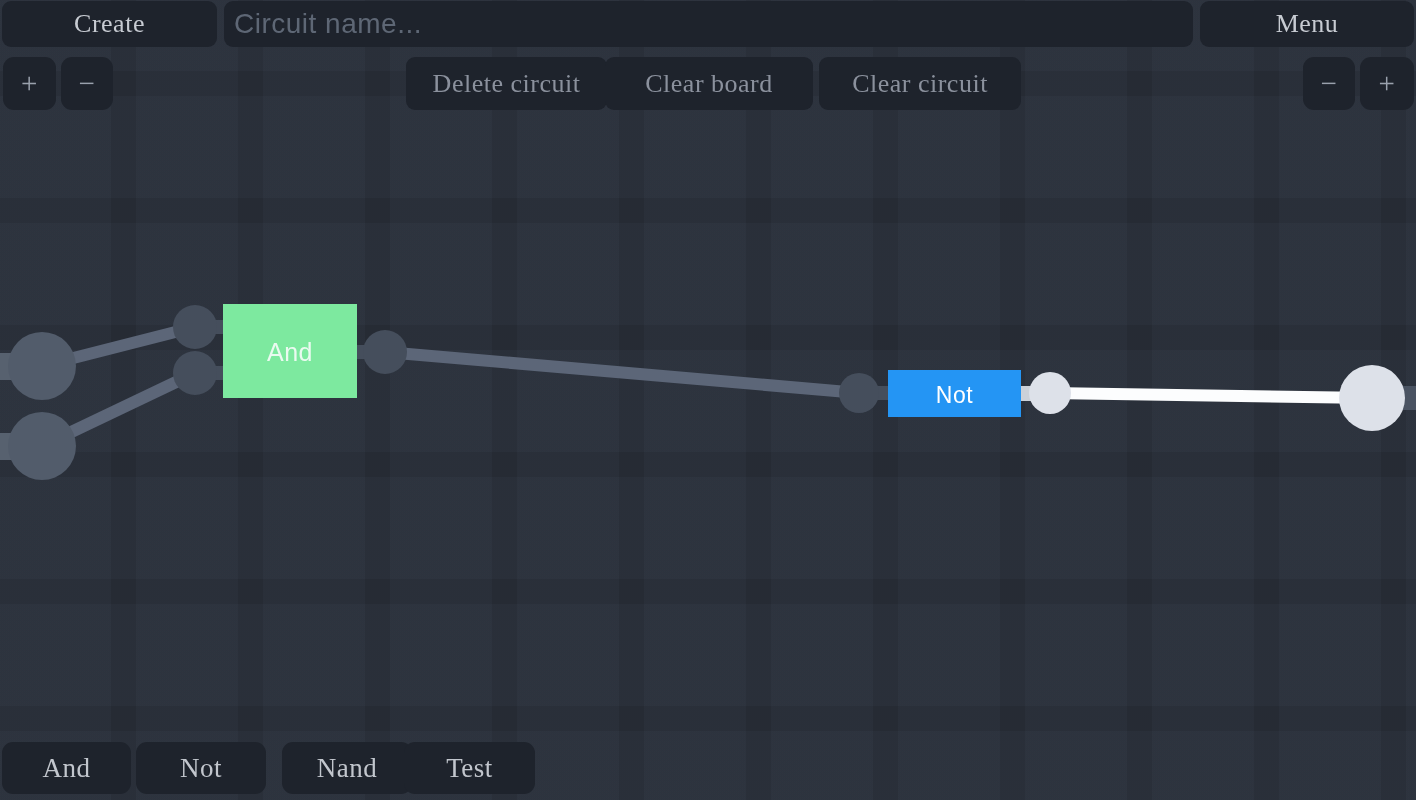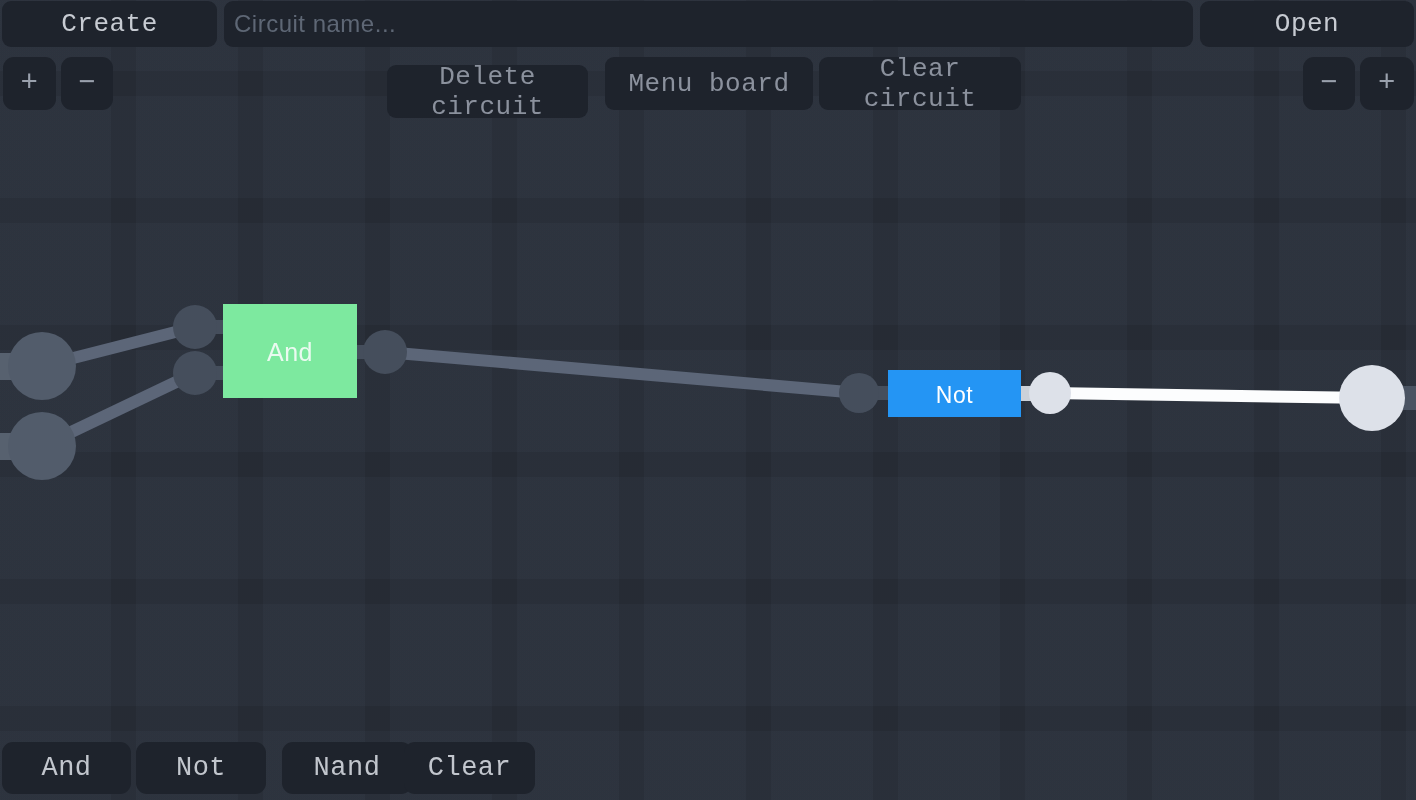--- a/index.html
+++ b/index.html
@@ -14,35 +14,35 @@
       repeating-linear-gradient(0deg,  rgba(130,145,170,0.045) 0 102px, transparent 102px 127px);
     background-position:9px 33px;
   }
 
   svg.canvas { position:absolute; left:0; top:0; width:1416px; height:800px; display:block; }
   svg.canvas text { font-family:"Liberation Sans","DejaVu Sans",sans-serif; letter-spacing:0.5px; }
 
   .btn {
     position:absolute; background:#1e232c; border:none; border-radius:9px;
     display:flex; align-items:center; justify-content:center;
-    font-family:Liberation Mono, monospace; font-size:26px; font-weight:300; letter-spacing:0.5px;
+    font-family:Liberation Serif, serif; font-size:26px; font-weight:300; letter-spacing:0.5px;
     color:#c7cbd2; cursor:pointer;
   }
   .btn.dim   { color:#8b919d; }
   .btn.pm    { font-size:29px; color:#9aa1ad; border-radius:11px; }
   .btn.bottom{ color:#c2c6cd; border-radius:11px; font-size:27px; }
 
   .row1 { top:1px; height:46px; }
   .row2 { top:57px; height:53px; }
   .rowb { top:742px; height:52px; }
 
   input.circuit-name {
     position:absolute; top:1px; left:224px; width:969px; height:46px;
     background:#1e232c; border:none; border-radius:9px; outline:none;
-    padding:0 0 0 10px; font-family:inherit; font-size:24px; font-weight:300;
+    padding:0 0 0 10px; font-family:inherit; font-size:28px; font-weight:300;
     letter-spacing:0.5px; color:#3b82f6;
   }
   input.circuit-name::placeholder { color:#5e6775; opacity:1; }
 </style>
 </head>
 <body>
 
 <div class="app">
 
   <svg class="canvas" viewBox="0 0 1416 800">
@@ -69,30 +69,30 @@
       <circle cx="385" cy="352" r="22" fill="#454e5c"></circle>
       <circle cx="859" cy="393" r="20" fill="#454e5c"></circle>
       <circle cx="1050" cy="393" r="21" fill="#dde1e9"></circle>
       <circle cx="1372" cy="398" r="33" fill="#dde1e9"></circle>
     </svg>
 
   <button class="btn row1" style="left:2px; width:215px;">Create</button>
 
   <input class="circuit-name" type="text" placeholder="Circuit name..." style="">
 
-  <button class="btn row1" style="left:1200px; width:214px;">Open</button>
+  <button class="btn row1" style="left:1200px; width:214px;">Menu</button>
 
   <button class="btn pm row2" style="left:3px; width:53px;">+</button>
   <button class="btn pm row2" style="left:61px; width:52px;">−</button>
 
-  <button class="btn dim row2" style="left:387px; width:201px;margin-top:8px;">Delete circuit</button>
-  <button class="btn dim row2" style="left:605px; width:208px;">Menu board</button>
+  <button class="btn dim row2" style="left:406px; width:201px;">Delete circuit</button>
+  <button class="btn dim row2" style="left:605px; width:208px;">Clear board</button>
   <button class="btn dim row2" style="left:819px; width:202px;">Clear circuit</button>
 
   <button class="btn pm row2" style="left:1303px; width:52px;">−</button>
   <button class="btn pm row2" style="left:1360px; width:54px;">+</button>
 
   <button class="btn bottom rowb" style="left:2px; width:129px;">And</button>
   <button class="btn bottom rowb" style="left:136px; width:130px;">Not</button>
   <button class="btn bottom rowb" style="left:282px; width:130px;">Nand</button>
-  <button class="btn bottom rowb" style="left:404px; width:131px;">Clear</button>
+  <button class="btn bottom rowb" style="left:404px; width:131px;">Test</button>
 
 </div>
 
 </body></html>

